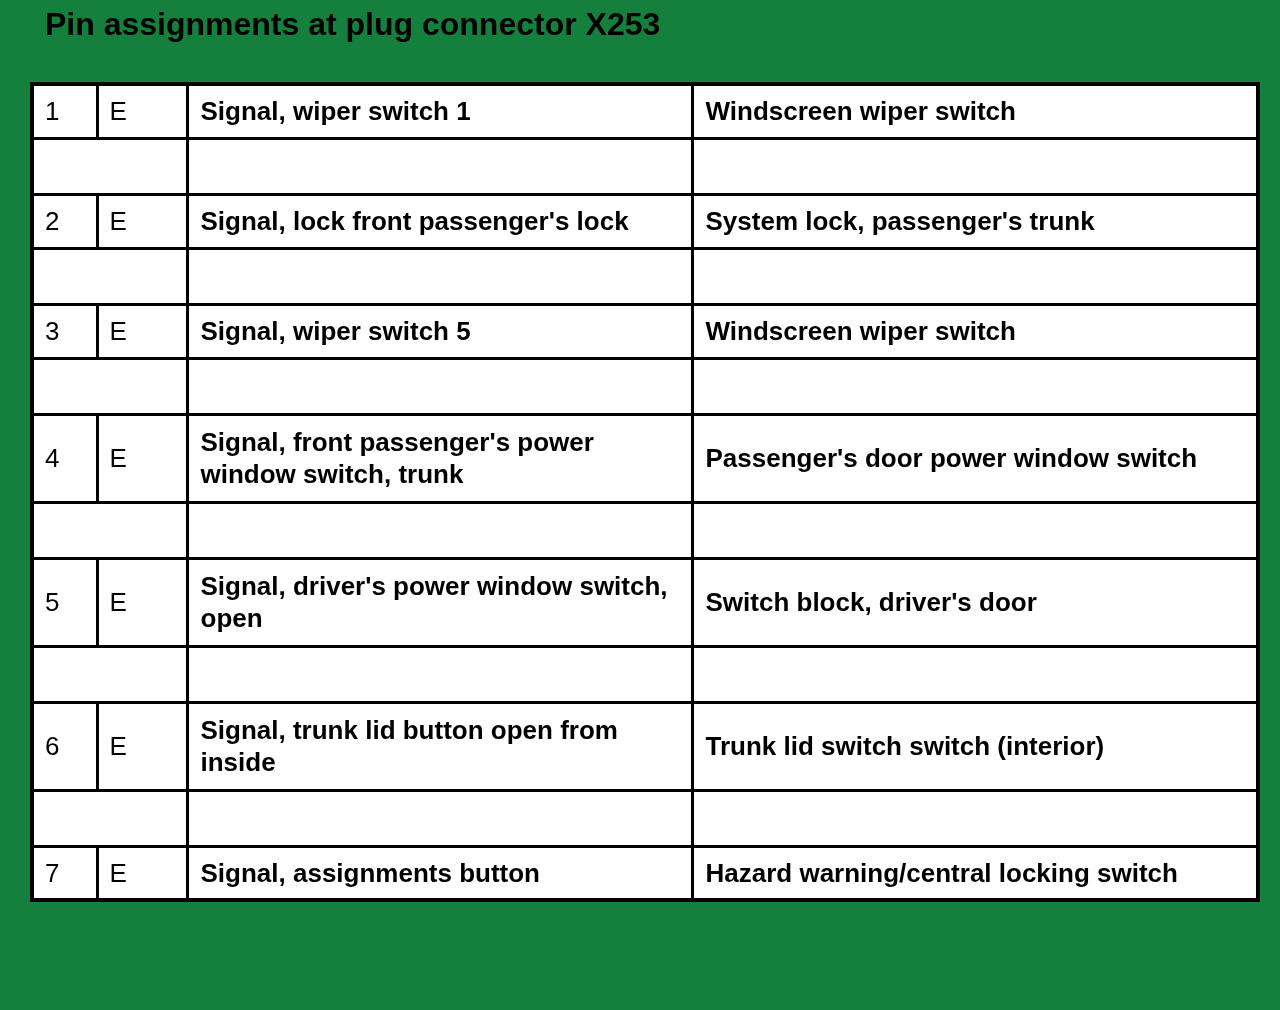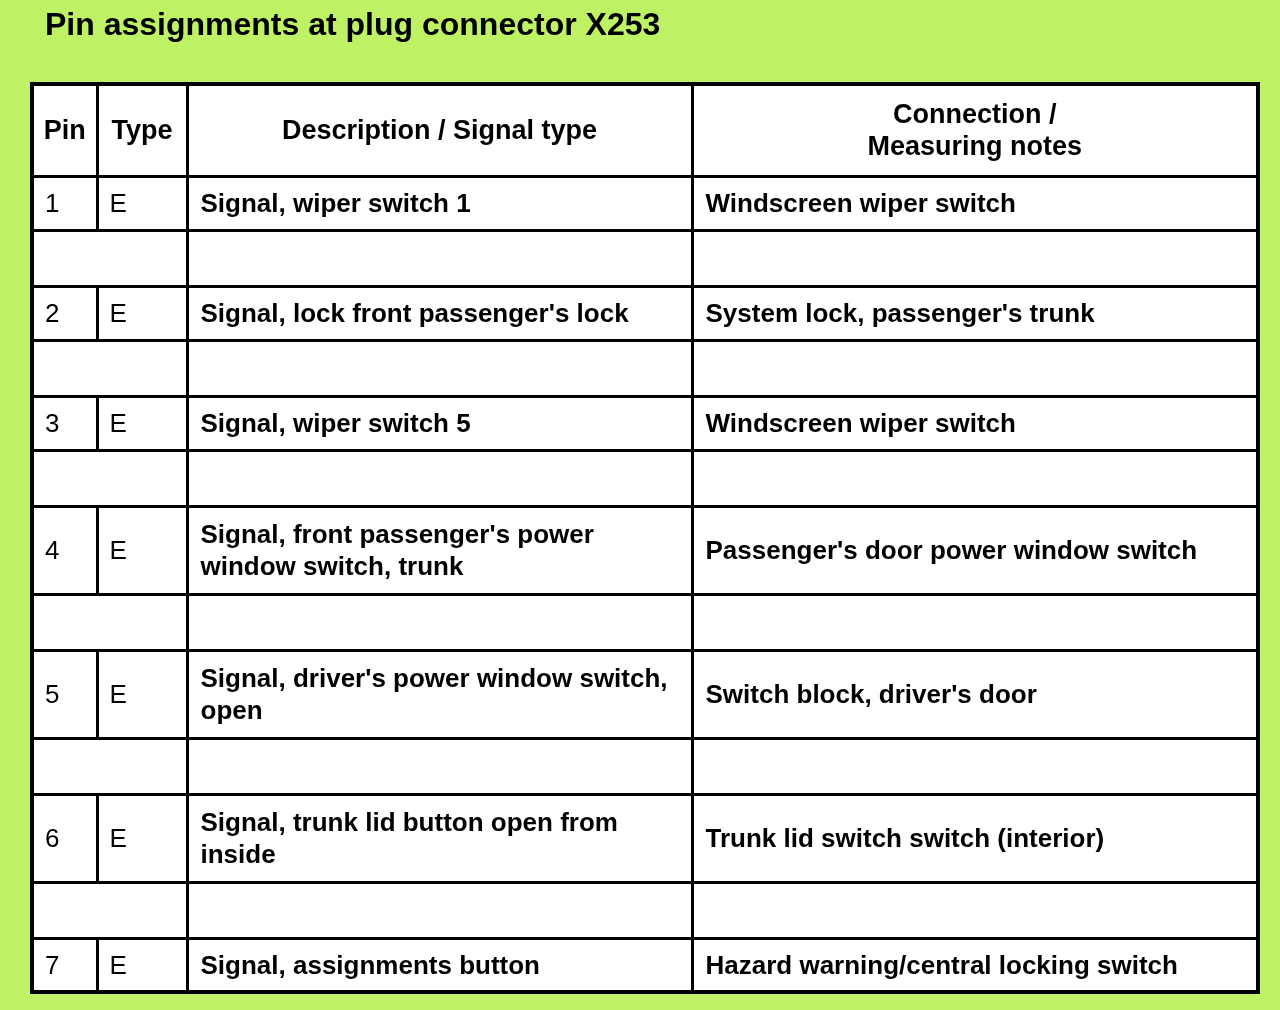--- a/index.html
+++ b/index.html
@@ -4,21 +4,21 @@
 <style>
   html, body {
     margin: 0;
     padding: 0;
     background: #ffffff;
   }
   .page {
     position: relative;
     width: 1280px;
     height: 1010px;
-    background: #bef264;
+    background: #15803d;
     color: #000000;
     font-family: "Liberation Sans", sans-serif;
     overflow: hidden;
   }
   .title {
     position: absolute;
     left: 45px;
     top: 6px;
     margin: 0;
     font-size: 32px;
@@ -76,27 +76,20 @@
 
   <table class="pin-table">
     <colgroup>
       <col style="width:65px">
       <col style="width:90px">
       <col style="width:505px">
       <col style="width:566px">
     </colgroup>
 
     <tbody>
-        <tr class="h-header">
-      <th>Pin</th>
-      <th>Type</th>
-      <th>Description / Signal type</th>
-      <th class="pre">Connection /
-Measuring notes</th>
-    </tr>
 
     <tr class="h-single">
       <td class="cell-pin">1</td>
       <td class="cell-type">E</td>
       <td class="cell-desc">Signal, wiper switch 1</td>
       <td class="cell-conn">Windscreen wiper switch</td>
     </tr>
     <tr class="h-spacer">
       <td colspan="2"></td>
       <td></td>

